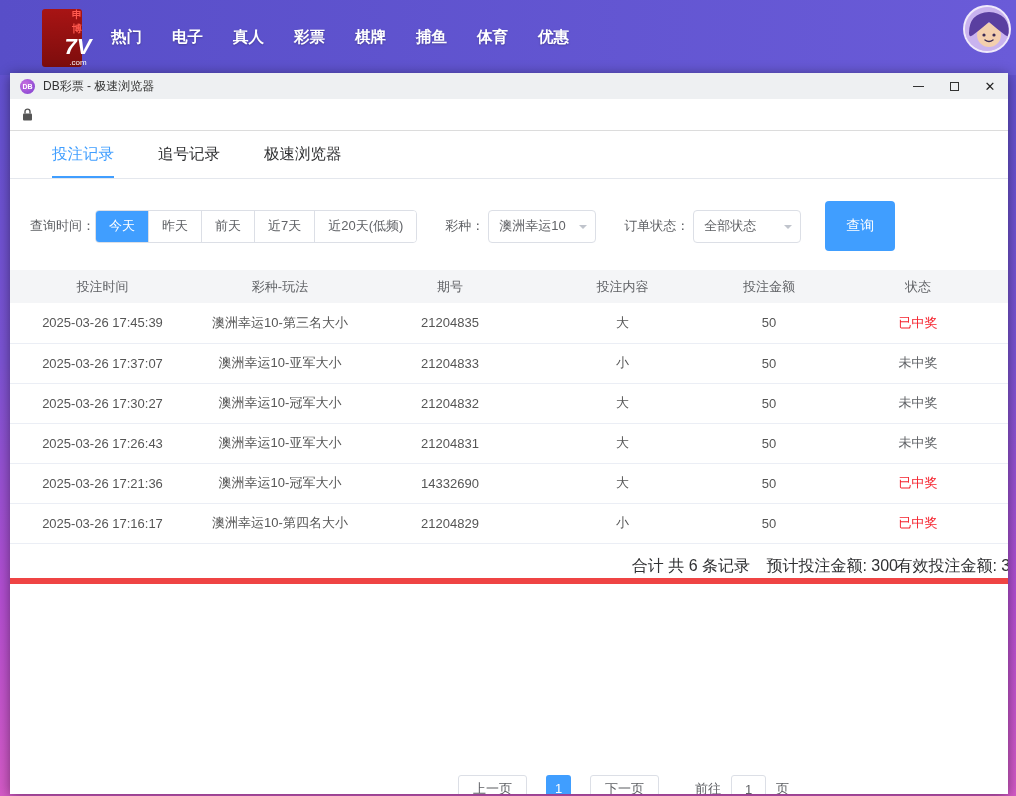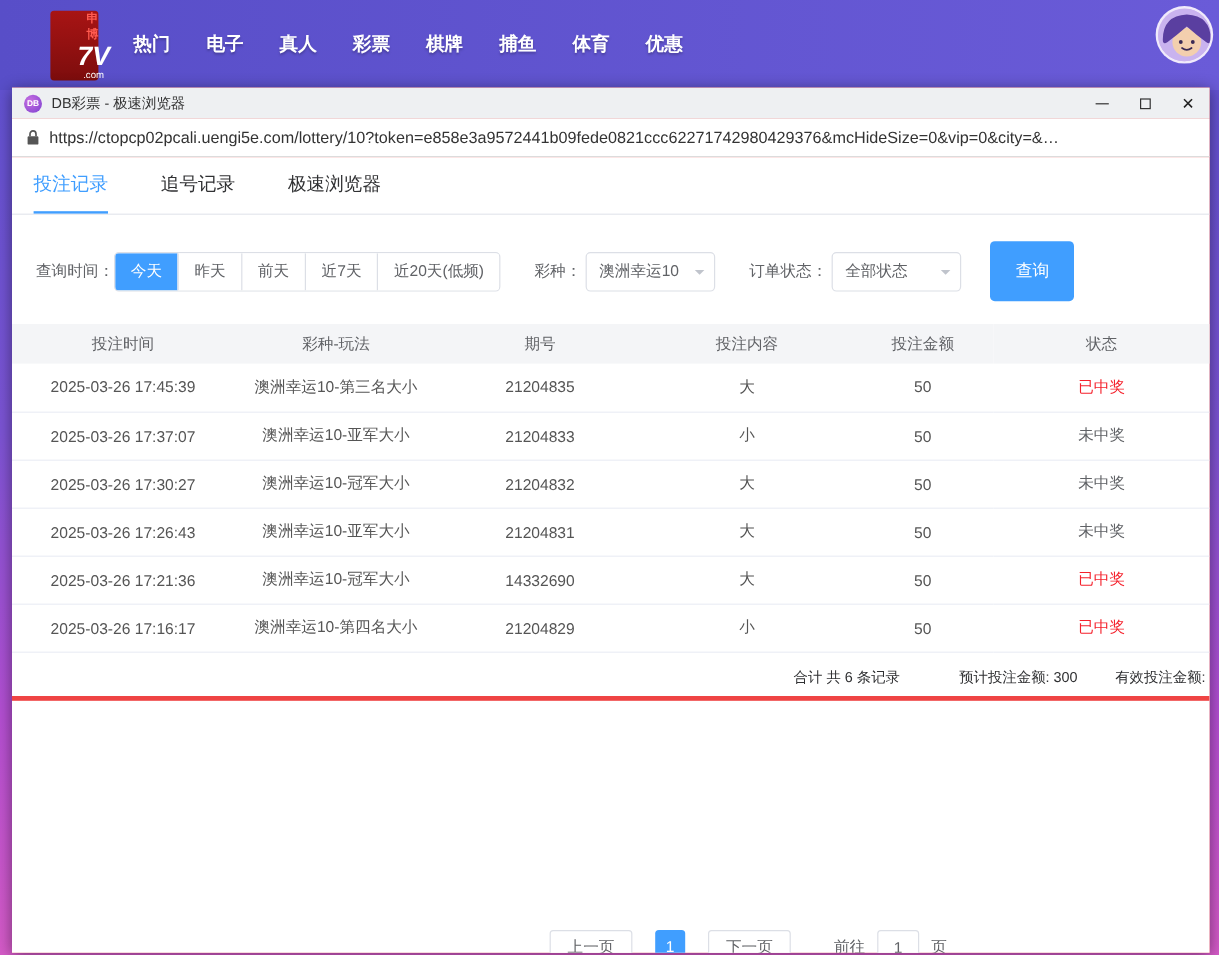--- a/index.html
+++ b/index.html
@@ -40,21 +40,21 @@
   .glyph-max { display:block; width:9px; height:9px; border:1px solid #333; }
   .glyph-close { font-size:13px; color:#222; line-height:1; }
 
   .urlbar { height:32px; background:#fff; border-bottom:1px solid #dcdcdc;
     display:flex; align-items:center; padding:0 12px; gap:8px; flex:none; }
   .url-text { font-size:13.5px; color:#333; white-space:nowrap; overflow:hidden; flex:1; cursor:text; }
 
   .content { flex:1; position:relative; background:#fff; overflow:hidden; }
 
   
-  .tabs { display:flex; align-items:stretch; padding-left:18px; height:48px;
+  .tabs { display:flex; align-items:stretch; padding-left:42px; height:48px;
     border-bottom:1px solid #e4e7ed; }
   .tab { font-size:15.5px; color:#303133; margin-right:44px; line-height:46px;
     cursor:pointer; border-bottom:2px solid transparent; }
   .tab.active { color:#409eff; border-bottom-color:#409eff; }
 
   
   .filters { display:flex; align-items:center; padding-left:20px; margin-top:30px; height:34px; }
   .f-label { font-size:13px; color:#606266; white-space:nowrap; }
   .time-group { display:flex; border:1px solid #dcdfe6; border-radius:4px; overflow:hidden; height:33px; }
   .time-btn { border:none; border-left:1px solid #dcdfe6; background:#fff; height:100%;
@@ -75,22 +75,22 @@
   table.records { width:100%; border-collapse:collapse; table-layout:fixed; margin-top:27px; }
   .records th { background:#f4f5f7; height:33px; font-size:13px; color:#606266;
     font-weight:normal; text-align:center; }
   .records td { height:40px; font-size:13px; color:#555; text-align:center;
     border-bottom:1px solid #ebeef5; white-space:nowrap; overflow:hidden; }
   .records td.won { color:#f5222d; }
   .records td.lost { color:#606266; }
   .c1{width:185px}.c2{width:170px}.c3{width:170px}.c4{width:175px}.c5{width:118px}.c6{width:180px}
 
   
-  .summary { position:relative; height:40px; border-bottom:4px solid #ef4444;
-    font-size:12px; color:#303133; }
+  .summary { position:relative; height:40px; border-bottom:6px solid #ef4444;
+    font-size:16px; color:#303133; }
   .summary span { position:absolute; top:12px; white-space:nowrap; }
   .sum-total { right:258px; }
   .sum-expected { right:110px; }
   .sum-valid { right:-20px; }
 
   
   .pagination { position:absolute; left:448px; bottom:-9px; display:flex; align-items:center; }
   .pg-btn { border:1px solid #dcdfe6; background:#fff; height:28px; padding:0 14px;
     font-size:13px; color:#606266; border-radius:3px; cursor:pointer; font-family:inherit; white-space:nowrap; }
   .pg-current { background:#409eff; color:#fff; width:25px; height:28px; border-radius:3px;
@@ -145,21 +145,20 @@
     <div class="win-btn">
         <span class="glyph-close">✕</span>
       </div>
   </div>
 
   <div class="urlbar">
     <svg width="11" height="13">
       <rect x="1" y="5.5" width="9" height="7" rx="1" fill="#555"></rect>
       <path d="M3 5.5 V3.6 a2.5 2.5 0 0 1 5 0 V5.5" stroke="#555" stroke-width="1.4" fill="none"></path>
     </svg>
-    <div class="url-text">https://ctopcp02pcali.uengi5e.com/lottery/10?token=e858e3a9572441b09fede0821ccc62271742980429376&amp;mcHideSize=0&amp;vip=0&amp;city=&amp;…</div>
   </div>
 
   <div class="content">
 
     <div class="tabs">
         <div class="tab active">投注记录</div>
         <div class="tab">追号记录</div>
         <div class="tab">极速浏览器</div>
       </div>
 

